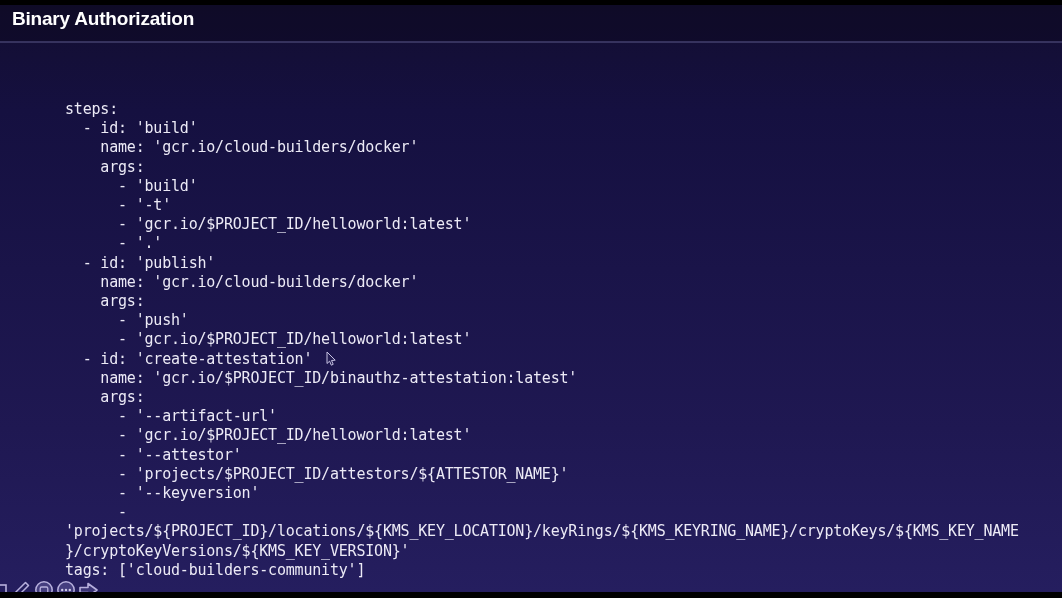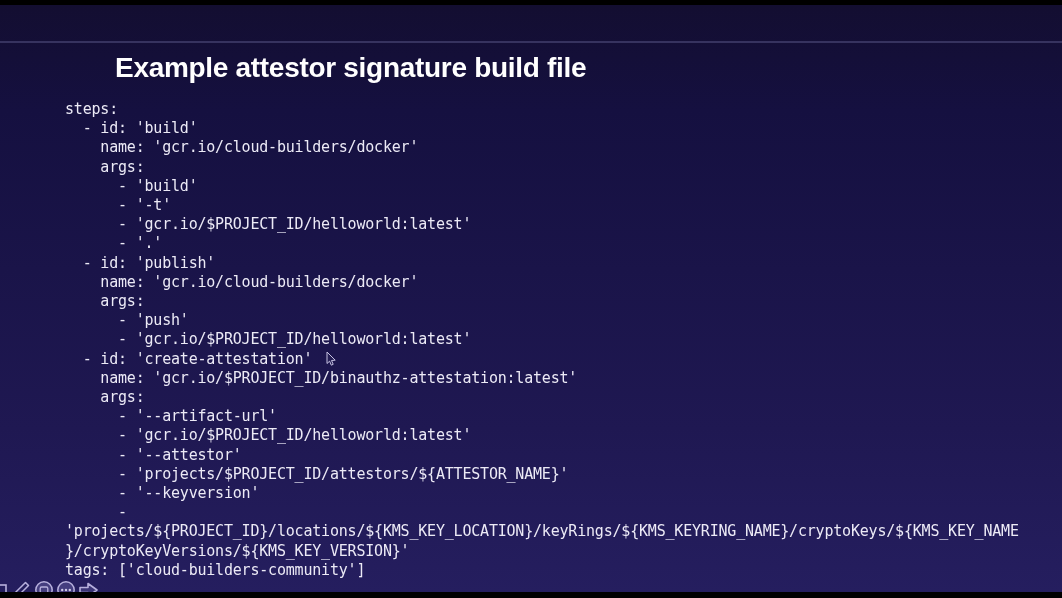--- a/index.html
+++ b/index.html
@@ -43,23 +43,25 @@
   .annot-toolbar svg{display:block;}
   .bottom-strip{
     position:absolute;left:0;top:592px;width:1062px;height:6px;background:#000;
   }
 </style>
 </head>
 <body>
 
 <div class="slide">
 
+  <div class="titlebar">
+    <div class="titlebar-label">Binary Authorization</div>
+  </div>
   <div class="rule"></div>
 
-  <div class="slide-title">Example attestor signature build file</div>
 
   <pre class="code">steps:
   - id: 'build'
     name: 'gcr.io/cloud-builders/docker'
     args:
       - 'build'
       - '-t'
       - 'gcr.io/$PROJECT_ID/helloworld:latest'
       - '.'
   - id: 'publish'

